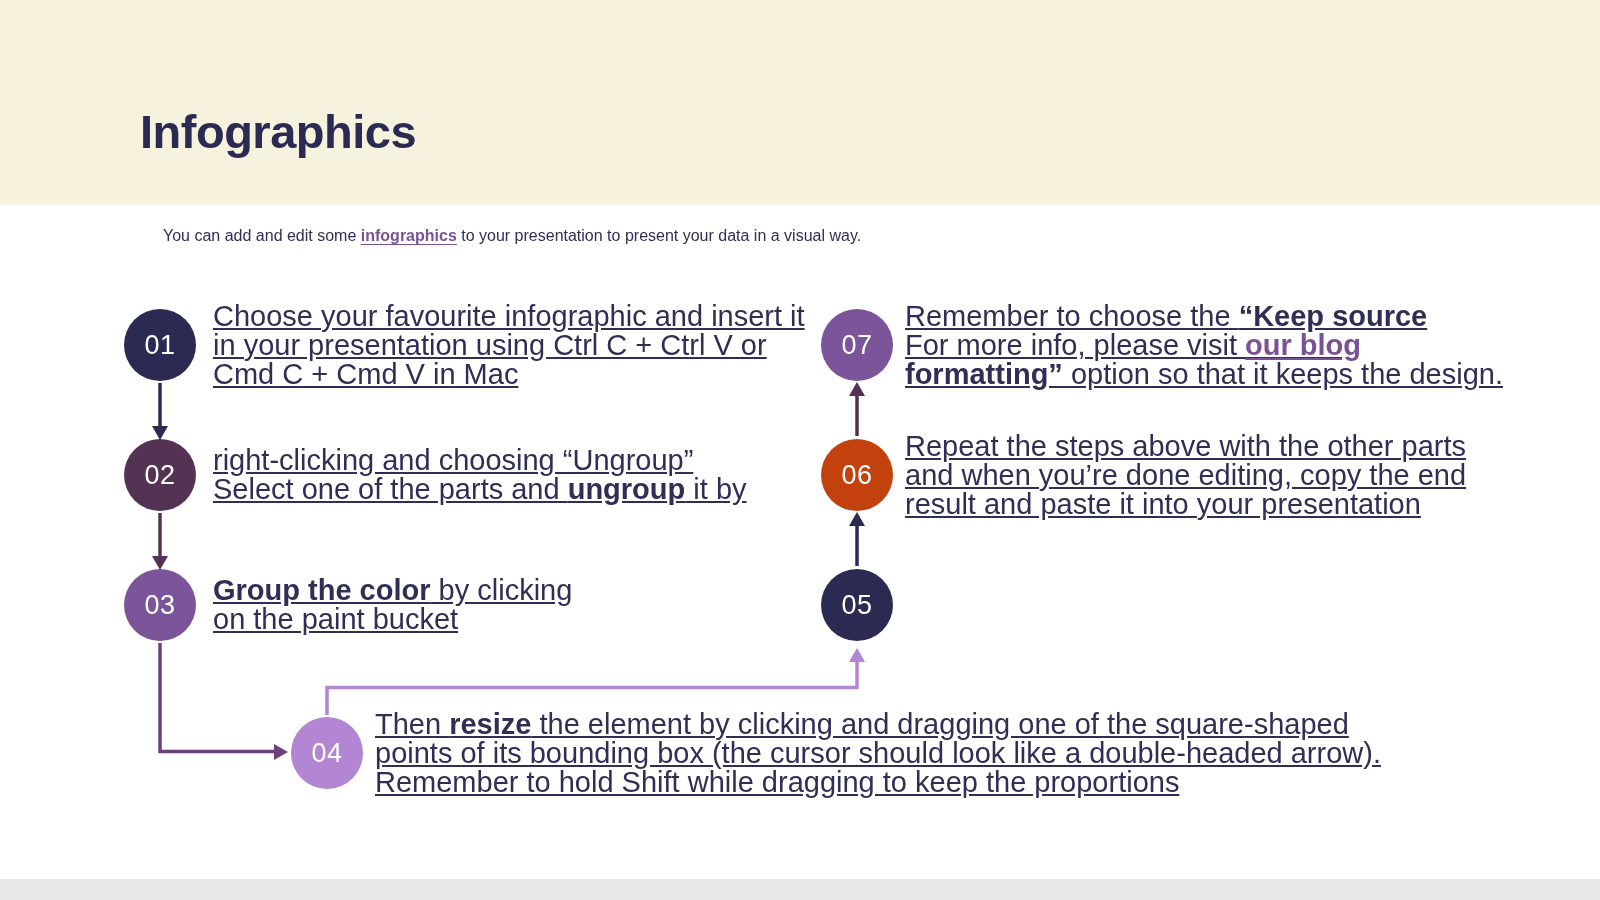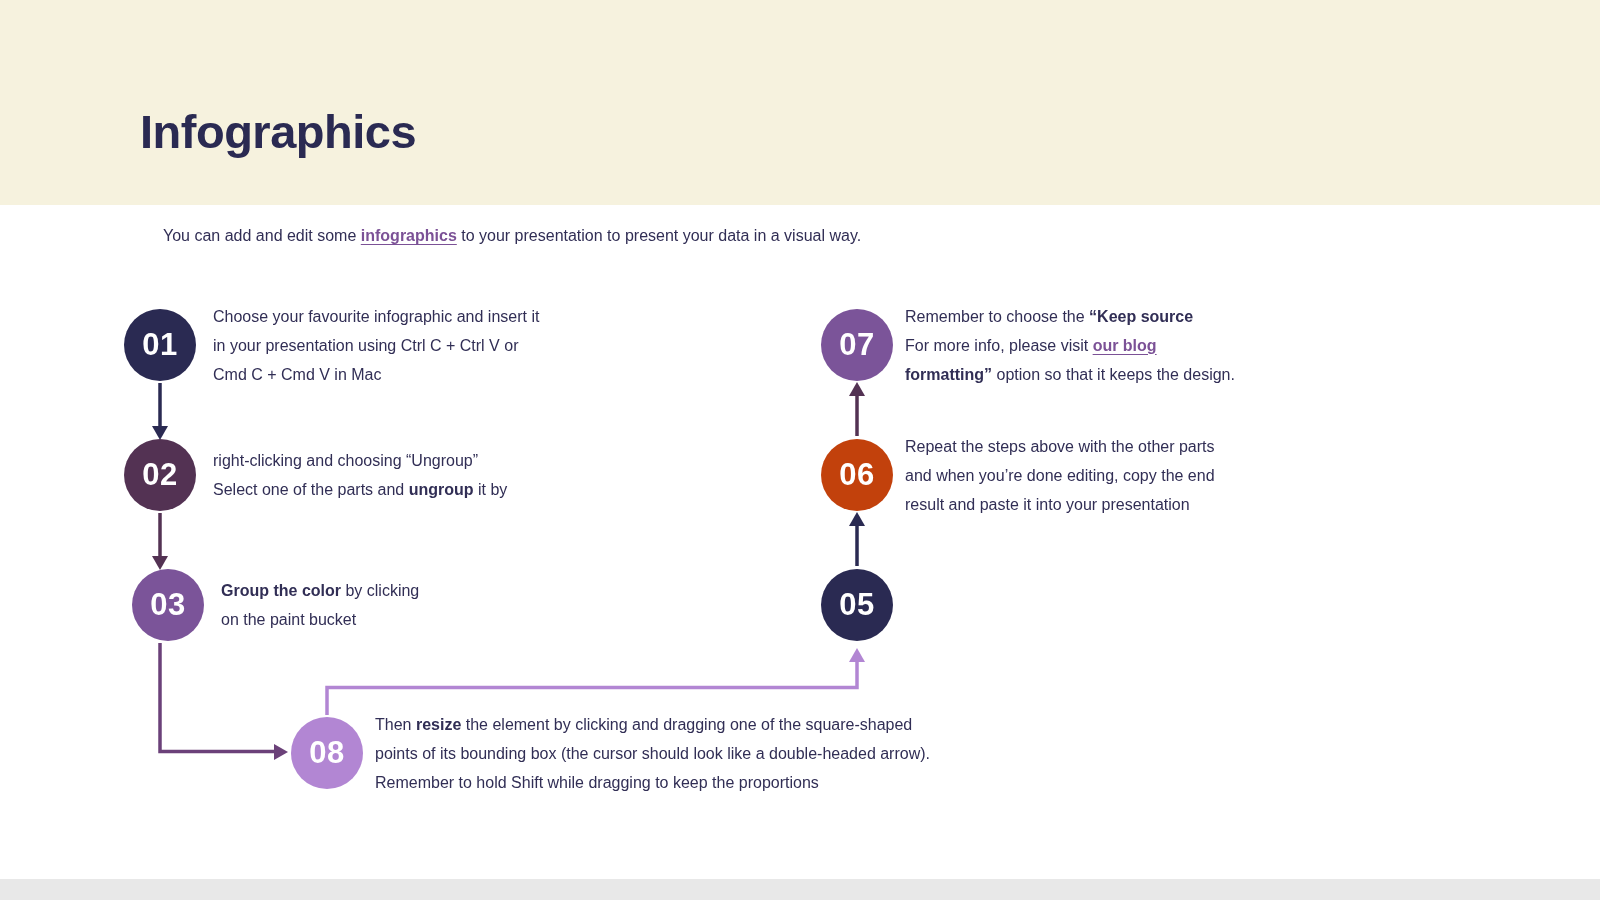--- a/index.html
+++ b/index.html
@@ -16,33 +16,33 @@
   .intro{
     position:absolute;left:163px;top:221px;margin:0;
     font-size:16px;line-height:30px;color:#312e55;white-space:nowrap;
   }
   .b{font-weight:700;}
   .link{color:#7b5196;font-weight:700;text-decoration:underline;text-underline-offset:3px;cursor:pointer;}
   .flow{position:absolute;left:0;top:0;width:1600px;height:900px;pointer-events:none;}
   .step{position:absolute;display:flex;align-items:center;height:120px;}
   .pos-1{left:124px;top:285px;}
   .pos-2{left:124px;top:415px;}
-  .pos-3{left:132px;top:545px;}
+  .pos-3{left:124px;top:545px;}
   .pos-4{left:291px;top:693px;}
   .pos-5{left:821px;top:545px;}
   .pos-6{left:821px;top:415px;}
   .pos-7{left:821px;top:285px;}
   .circle{
     flex:0 0 72px;width:72px;height:72px;border-radius:50%;
     display:flex;align-items:center;justify-content:center;
-    color:#ffffff;font-size:31px;font-weight:700;letter-spacing:0.5px;text-align:center;
+    color:#ffffff;font-size:27px;font-weight:400;letter-spacing:0.5px;text-align:center;
   }
   .pos-1 .circle,.pos-2 .circle,.pos-3 .circle{margin-right:17px;}
   .pos-4 .circle,.pos-5 .circle,.pos-6 .circle,.pos-7 .circle{margin-right:12px;}
-  .txt{font-size:16px;line-height:29px;color:#312e55;}
+  .txt{font-size:29px;line-height:29px;color:#312e55;text-decoration:underline;}
   .line{white-space:nowrap;}
 </style>
 </head>
 <body>
 
 <div class="slide">
 
   <div class="band"></div>
   <h1 class="title">Infographics</h1>
 
@@ -86,21 +86,21 @@
         </div>
       </div>
       <div class="step pos-3">
         <div class="circle" style="background: rgb(123, 84, 153);">03</div>
         <div class="txt">
           <div class="line"><span class="b">Group the color</span><span> by clicking</span></div>
           <div class="line"><span>on the paint bucket</span></div>
         </div>
       </div>
       <div class="step pos-4">
-        <div class="circle" style="background: rgb(178, 134, 211);">08</div>
+        <div class="circle" style="background: rgb(178, 134, 211);">04</div>
         <div class="txt">
           <div class="line"><span>Then </span><span class="b">resize</span><span> the element by clicking and dragging one of the square-shaped</span></div>
           <div class="line"><span>points of its bounding box (the cursor should look like a double-headed arrow).</span></div>
           <div class="line"><span>Remember to hold Shift while dragging to keep the proportions</span></div>
         </div>
       </div>
       <div class="step pos-5">
         <div class="circle" style="background: rgb(42, 42, 82);">05</div>
       </div>
       <div class="step pos-6">

